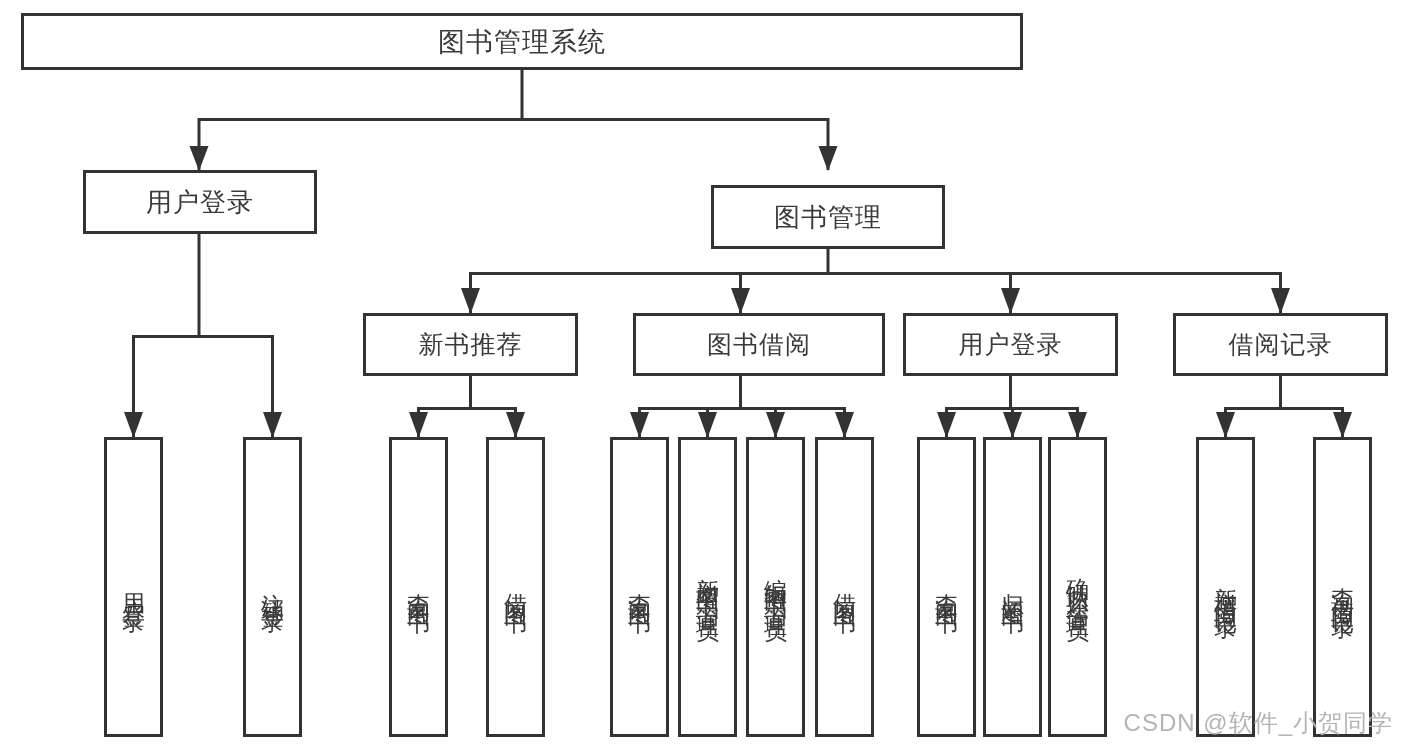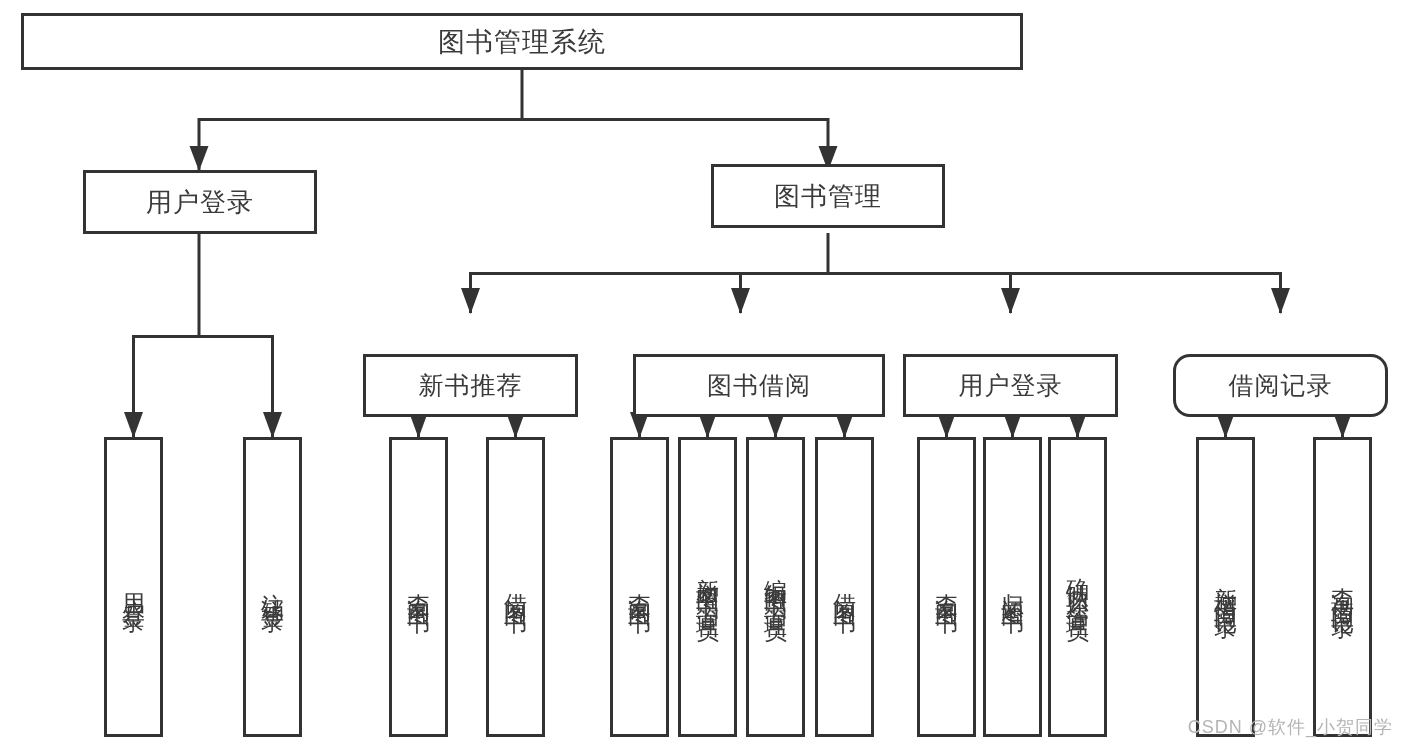--- a/index.html
+++ b/index.html
@@ -37,34 +37,33 @@
   }
   .box.h {
     font-size: 26px;
     letter-spacing: 1px;
   }
   .box.root {
     font-size: 27px;
   }
   .box.l3 {
     font-size: 25px;
-    margin-top: 41px;
   }
   .box.v {
     font-size: 23px;
     writing-mode: vertical-rl;
     text-orientation: mixed;
     letter-spacing: 6px;
     line-height: 1;
   }
   #watermark {
     position: absolute;
     right: 12px;
     bottom: 8px;
-    font-size: 18px;
+    font-size: 24px;
     color: #b4b4b4;
     letter-spacing: 1px;
     white-space: nowrap;
   }
 </style>
 </head>
 <body>
 
 <div id="canvas">
 
@@ -105,26 +104,26 @@
         M1003 412 L1022 412 L1012.5 438 Z
         M1068 412 L1087 412 L1077.5 438 Z
         M1216 412 L1235 412 L1225.5 438 Z
         M1333 412 L1352 412 L1342.5 438 Z"></path>
     </g>
   </svg>
 
   <div class="box h root" style="left:21px; top:13px; width:1002px; height:57px;">图书管理系统</div>
 
   <div class="box h" style="left:83px; top:170px; width:234px; height:64px;">用户登录</div>
-  <div class="box h" style="left:711px; top:164px; width:234px; height:64px;">图书管理</div>
+  <div class="box h" style="left:711px; top:185px; width:234px; height:64px;">图书管理</div>
 
   <div class="box h l3" style="left:363px; top:313px; width:215px; height:63px;">新书推荐</div>
   <div class="box h l3" style="left:633px; top:313px; width:252px; height:63px;">图书借阅</div>
   <div class="box h l3" style="left:903px; top:313px; width:215px; height:63px;">用户登录</div>
-  <div class="box h l3" style="left:1173px; top:313px; width:215px; height:63px;border-radius:17px;">借阅记录</div>
+  <div class="box h l3" style="left:1173px; top:313px; width:215px; height:63px;">借阅记录</div>
 
   <div class="box v" style="left:104px; top:437px; width:59px; height:300px;">用户登录</div>
   <div class="box v" style="left:243px; top:437px; width:59px; height:300px;">注销登录</div>
 
   <div class="box v" style="left:389px; top:437px; width:59px; height:300px;">查询图书</div>
   <div class="box v" style="left:486px; top:437px; width:59px; height:300px;">借阅图书</div>
 
   <div class="box v" style="left:610px; top:437px; width:59px; height:300px;">查询图书</div>
   <div class="box v" style="left:678px; top:437px; width:59px; height:300px;">新增图书（管理员）</div>
   <div class="box v" style="left:746px; top:437px; width:59px; height:300px;">编辑图书（管理员）</div>

